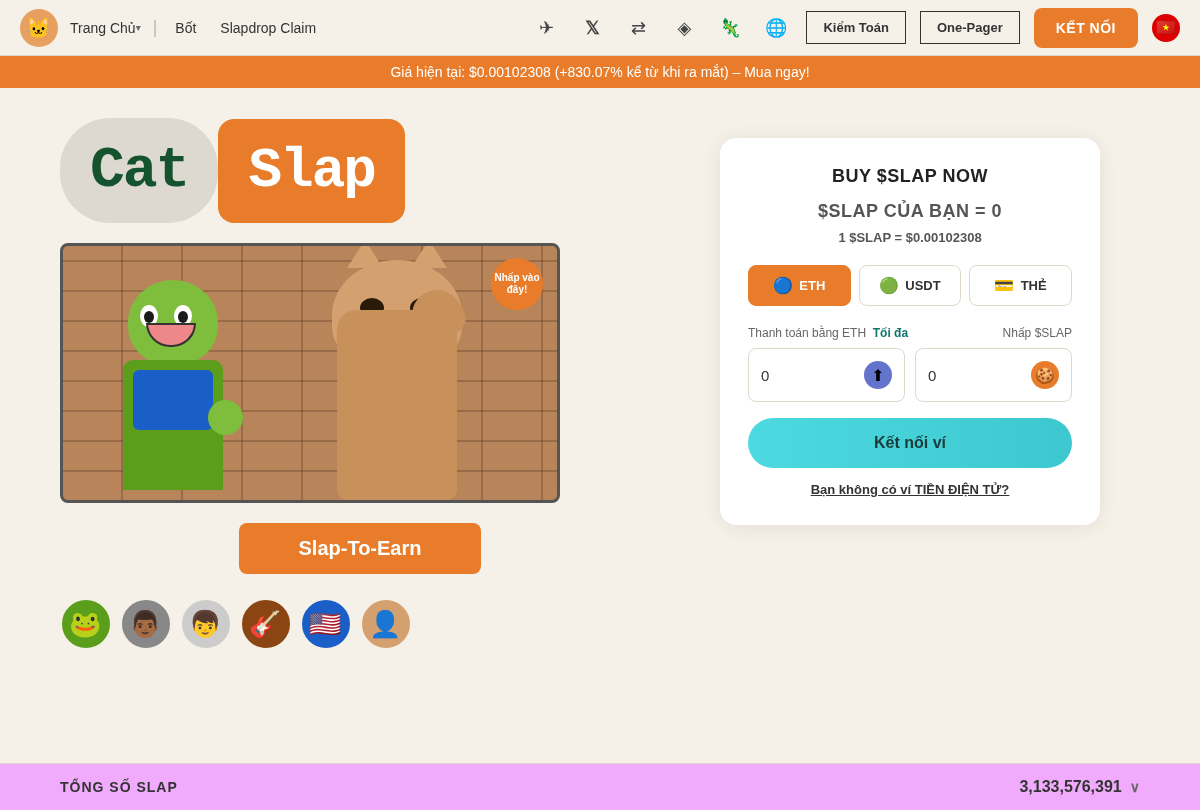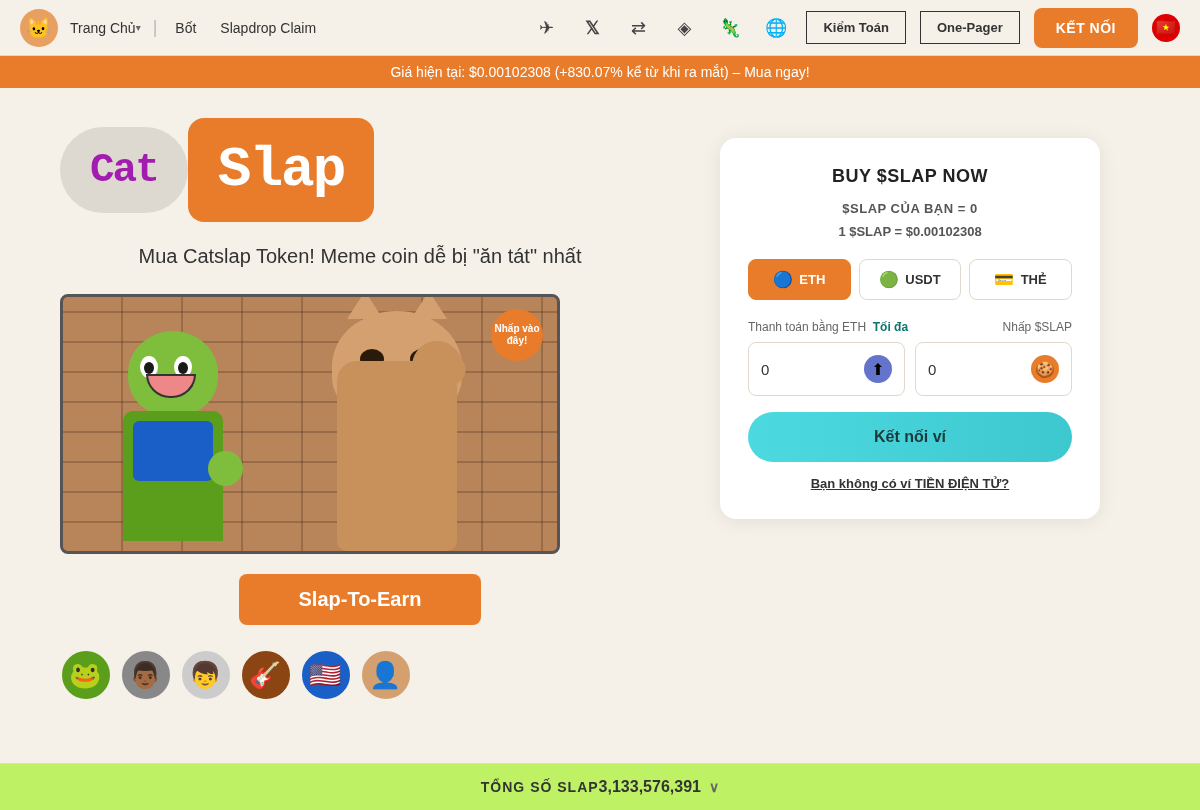--- a/index.html
+++ b/index.html
@@ -130,23 +130,23 @@
       display: flex;
       align-items: center;
       gap: 0;
       margin-bottom: 20px;
     }
     .logo-cat {
       background: #ddd9d0;
       border-radius: 50px;
       padding: 20px 30px;
       font-family: 'Courier New', monospace;
-      font-size: 41px;
+      font-size: 58px;
       font-weight: 900;
-      color: #a21caf;
+      color: #14532d;
       letter-spacing: -2px;
     }
     .logo-slap {
       background: #e87c2a;
       border-radius: 16px;
       padding: 20px 30px;
       font-family: 'Courier New', monospace;
       font-size: 56px;
       font-weight: 900;
       color: white;
@@ -403,26 +403,26 @@
     .avatar-brown { background: #8b4513; }
     .avatar-blue { background: #1a5fc8; }
     .avatar-tan { background: #d4a070; }
 
     
     .total-slap-bar {
       position: fixed;
       bottom: 0;
       left: 0;
       right: 0;
-      background: #bef264;
+      background: #f0abfc;
       border-top: 1px solid #e0d8cc;
       display: flex;
       align-items: center;
       padding: 14px 60px;
-      justify-content: center;
+      justify-content: space-between;
     }
     .total-slap-label {
       font-size: 14px;
       font-weight: 700;
       color: #333;
       letter-spacing: 1px;
     }
     .total-slap-value {
       display: flex;
       align-items: center;
@@ -449,21 +449,21 @@
     }
     .buy-title {
       font-size: 18px;
       font-weight: 800;
       text-align: center;
       color: #222;
       margin-bottom: 14px;
       letter-spacing: 0.5px;
     }
     .buy-balance {
-      font-size: 13px;
+      font-size: 18px;
       font-weight: 700;
       text-align: center;
       color: #555;
       margin-bottom: 8px;
       letter-spacing: 0.5px;
     }
     .buy-rate {
       font-size: 13px;
       font-weight: 700;
       text-align: center;
@@ -619,21 +619,20 @@
 
 <div class="main-content">
 
   <div class="left-side">
 
     <div class="logo-area">
       <div class="logo-cat">Cat</div>
       <div class="logo-slap">Slap</div>
     </div>
 
-    <p class="tagline">Mua Catslap Token! Meme coin dễ bị "ăn tát" nhất</p>
 
     <div class="meme-container">
       <div class="brick-pattern"></div>
 
       <div class="pepe-char">
         <div class="pepe-face">
           <div class="pepe-eyes">
             <div class="pepe-eye"></div>
             <div class="pepe-eye"></div>
           </div>

